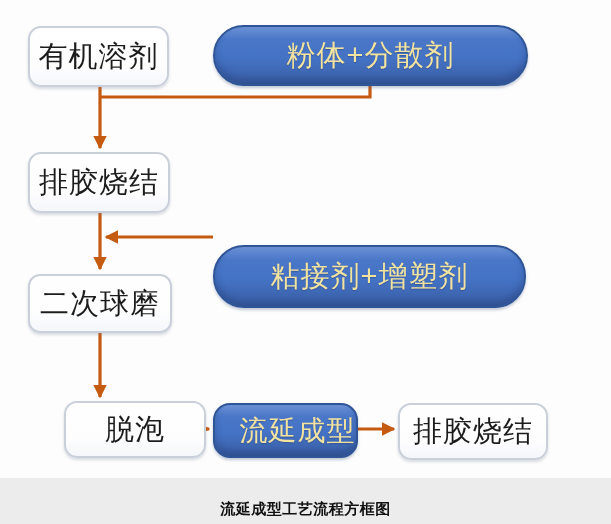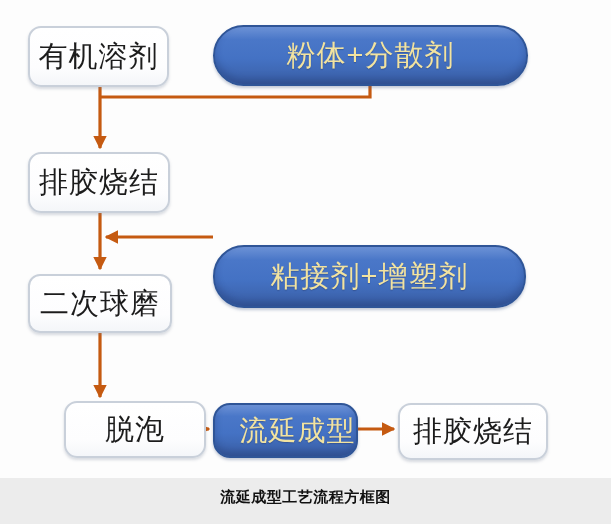--- a/index.html
+++ b/index.html
@@ -71,21 +71,21 @@
   .n-binder    {left:213px;top:205px; width:313px;height:63px;margin-top:40px;}
   .n-mill2     {left:28px; top:274px; width:144px;height:59px;border-radius:12px;}
   .n-defoam    {left:28px; top:401px; width:142px;height:57px;margin-left:36px;}
   .n-casting   {left:213px;top:403px; width:145px;height:55px;font-size:28px;}
   .n-sinter    {left:398px;top:403px; width:150px;height:57px;font-family:Liberation Serif, serif;}
 
   .caption-bar{
     position:absolute;left:0;top:478px;width:611px;height:46px;
     background:var(--caption-bg);
     display:flex;align-items:flex-start;justify-content:center;
-    padding-top:10px;
+    padding-top:22px;
     text-align:center;
   }
   .caption-text{
     font-size:15px;font-weight:bold;color:var(--caption-text);
     letter-spacing:0.5px;
   }
 </style>
 </head>
 <body>
 

